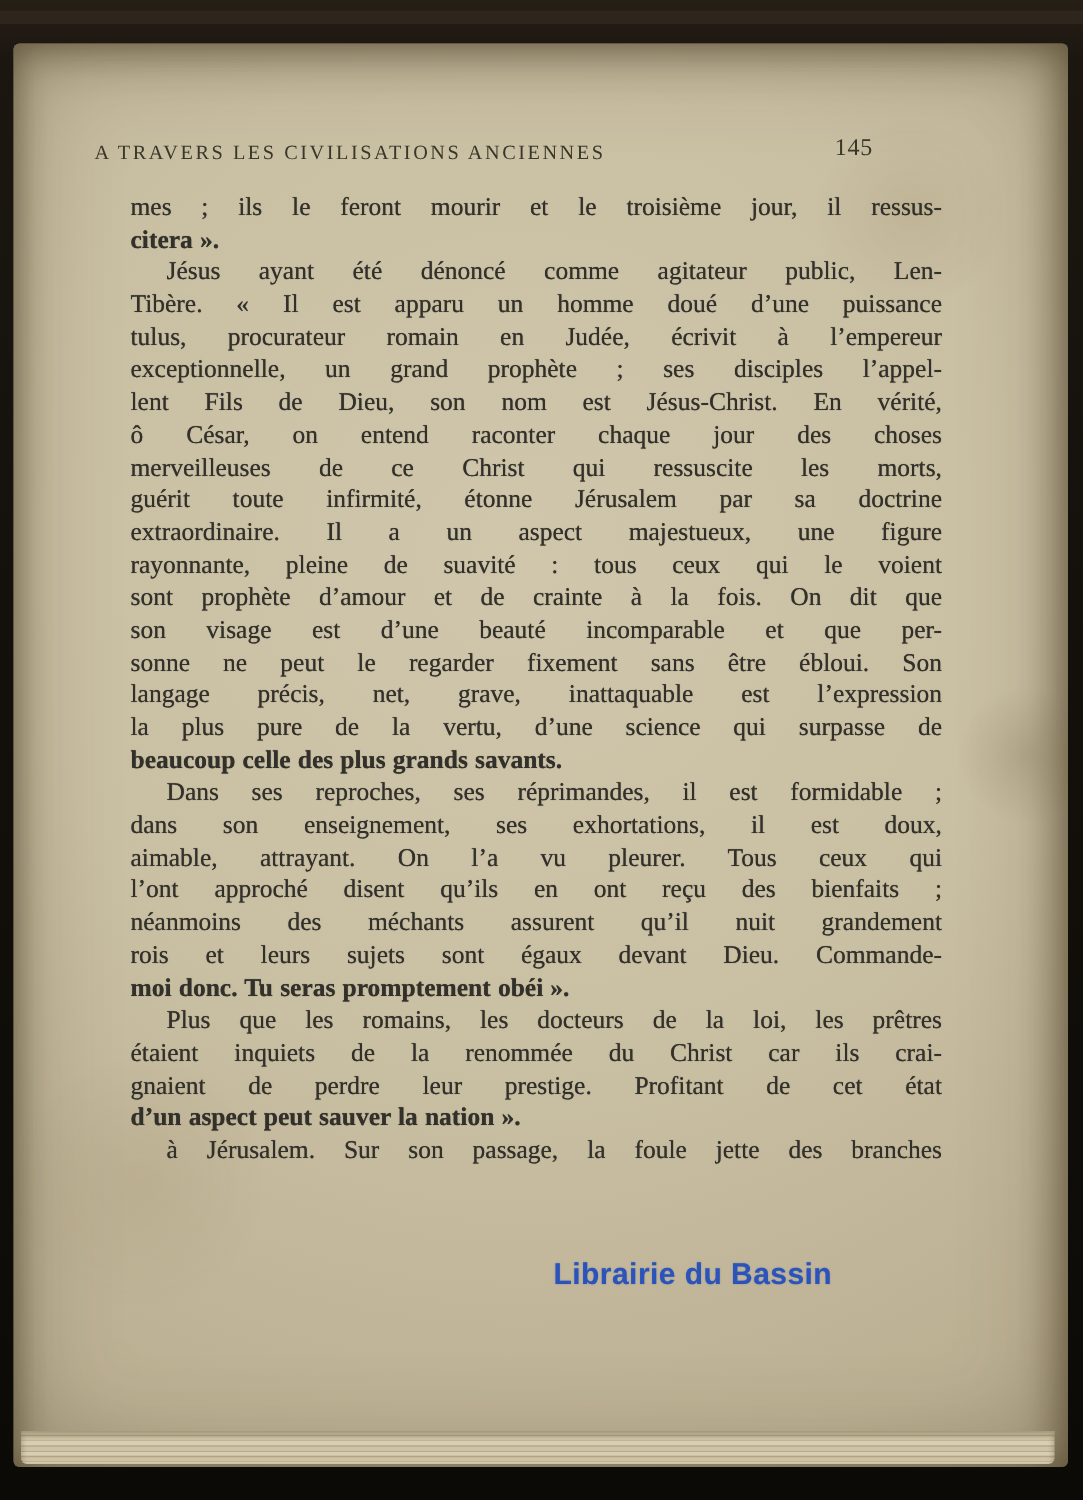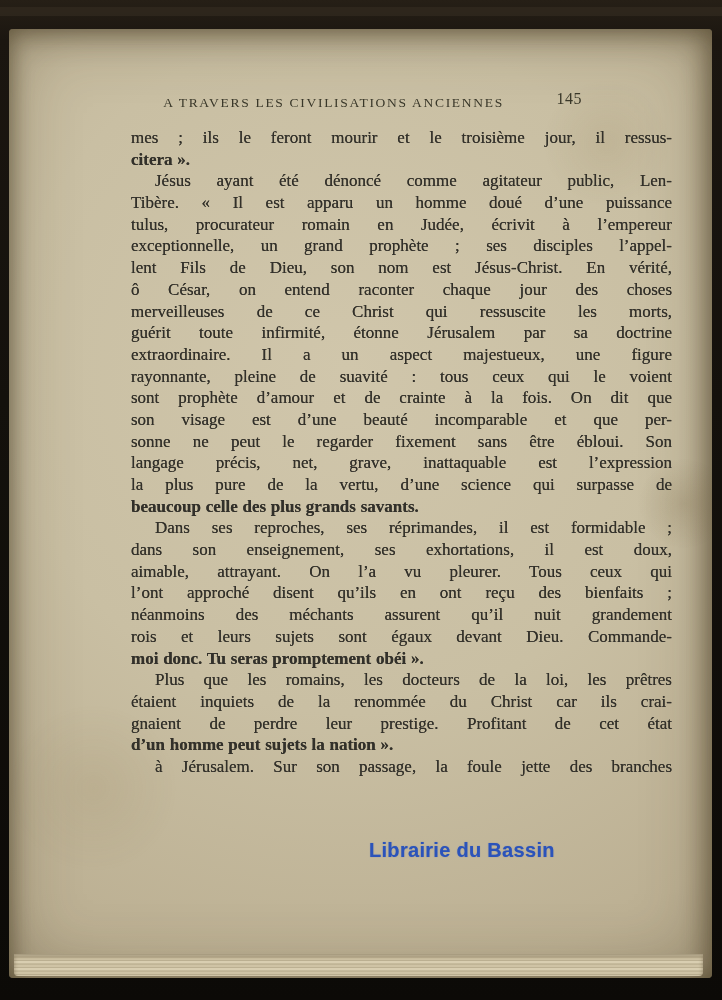--- a/index.html
+++ b/index.html
@@ -63,21 +63,20 @@
       #cfc3a5 4px, #cfc3a5 6px,
       #a99d7f 7px);
     box-shadow: inset 0 2px 4px rgba(70, 55, 30, 0.45);
   }
 
   
   .running-head {
     position: absolute;
     left: 78px; top: 64px;
     width: 541px;
-    text-align: center;
     color: #393729;
   }
   .running-title {
     display: inline-block;
     transform: translateX(-24px);
     font-size: 13.5px;
     letter-spacing: 1.7px;
     font-weight: 400;
   }
   .folio {
@@ -89,21 +88,20 @@
 
   
   .text-block {
     position: absolute;
     left: 78px; top: 99px;
     width: 541px;
     font-size: 17px;
     color: #32302a;
     text-shadow: 0 0 0.5px rgba(48, 46, 38, 0.85);
     word-spacing: 0.5px;
-    margin-left: 44px;
   }
   .para { margin: 0; }
   .line {
     height: 21.7px;
     text-align: justify;
     text-align-last: justify;
     white-space: normal;
     overflow: hidden;
   }
   .line.lastline { text-align-last: left; font-weight: bold; }
@@ -163,21 +161,21 @@
           <div class="line">aimable, attrayant. On l’a vu pleurer. Tous ceux qui</div>
           <div class="line">l’ont approché disent qu’ils en ont reçu des bienfaits ;</div>
           <div class="line">néanmoins des méchants assurent qu’il nuit grandement</div>
           <div class="line">rois et leurs sujets sont égaux devant Dieu. Commande-</div>
           <div class="line lastline">moi donc. Tu seras promptement obéi ».</div>
         </div>
         <div class="para indent">
           <div class="line">Plus que les romains, les docteurs de la loi, les prêtres</div>
           <div class="line">étaient inquiets de la renommée du Christ car ils crai-</div>
           <div class="line">gnaient de perdre leur prestige. Profitant de cet état</div>
-          <div class="line lastline">d’un homme peut sujets la nation ».</div>
+          <div class="line lastline">d’un aspect peut sauver la nation ».</div>
         </div>
         <div class="para indent">
           <div class="line">à Jérusalem. Sur son passage, la foule jette des branches</div>
         </div>
       </div>
 
     <div class="watermark">Librairie du Bassin</div>
 
     <div class="page-edges"></div>
   </div>

